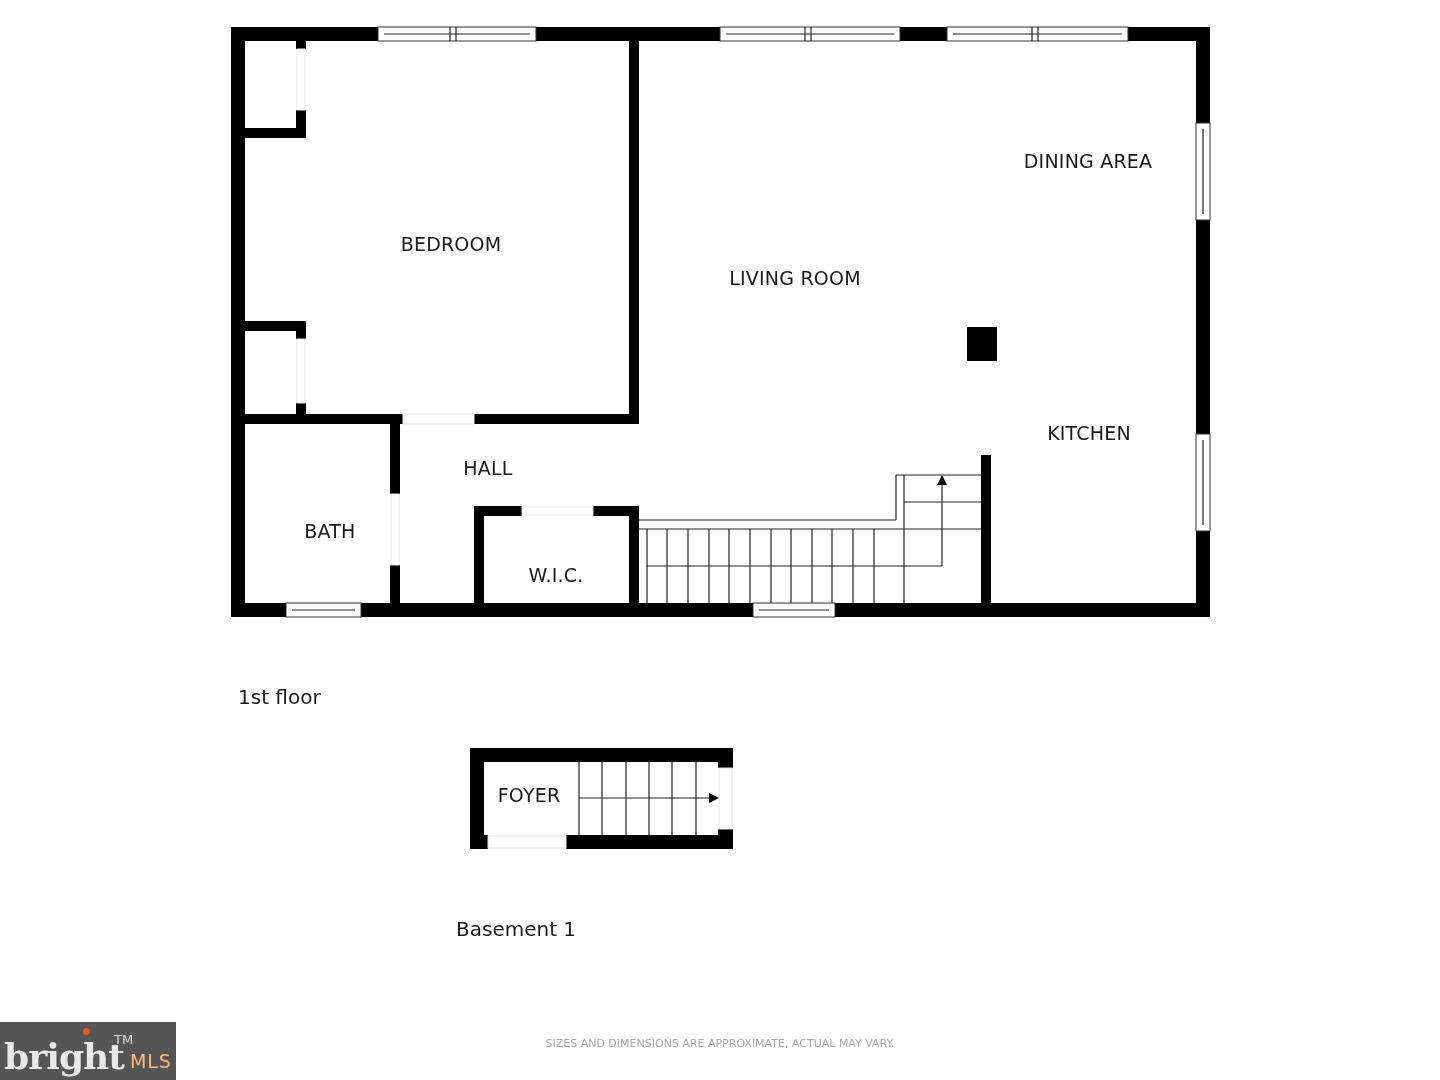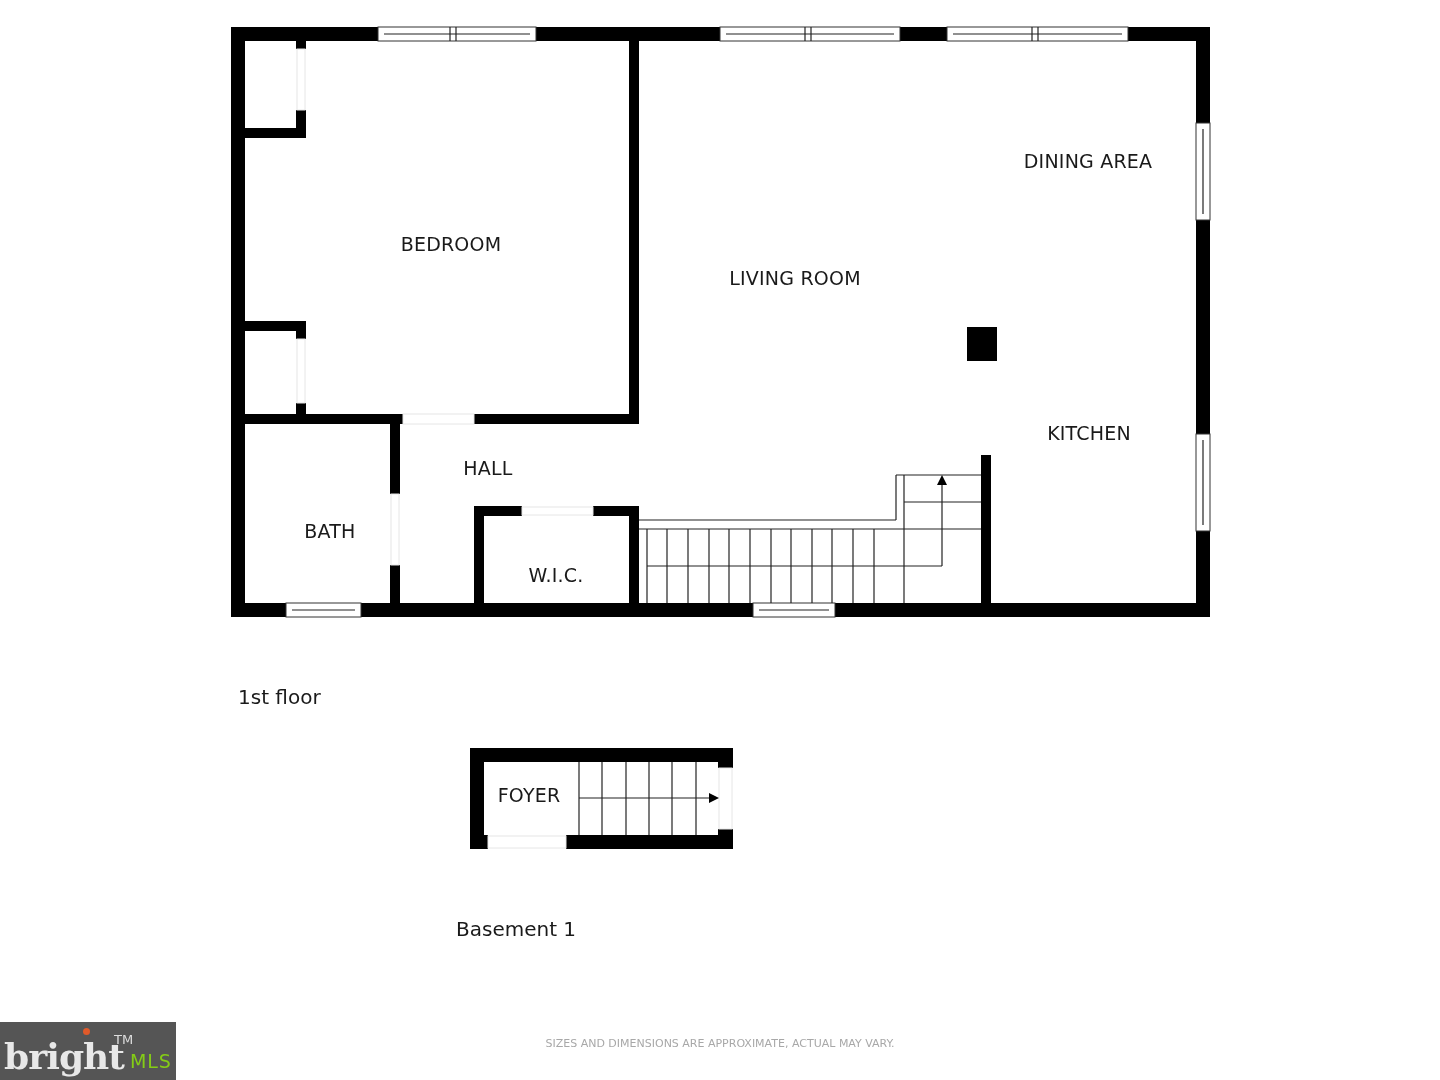--- a/index.html
+++ b/index.html
@@ -9,21 +9,21 @@
   .floor-label { font-family: "DejaVu Sans", "Liberation Sans", sans-serif; font-size: 20px; fill: #1a1a1a; }
   .disclaimer { font-family: "DejaVu Sans", "Liberation Sans", sans-serif; font-size: 11px; fill: #a8a8a8; }
   .wall { fill: #000; }
   .win { fill: #fff; stroke: #333; stroke-width: 1; }
   .door { fill: #fff; stroke: #e6e6e6; stroke-width: 1; }
   .stair { fill: none; stroke: #222; stroke-width: 1.2; }
   .logo { position: absolute; left: 0; top: 1022px; width: 176px; height: 68px; background: #555555; display: flex; align-items: center; justify-content: center; }
   .logo-bright { font-family: "DejaVu Serif", "Liberation Serif", serif; font-size: 36px; color: #e8e8e8; font-weight: bold; letter-spacing: -1px; position: relative; }
   .logo-dot { position: absolute; left: 83px; top: 6px; width: 7px; height: 7px; background: #e05a2a; border-radius: 50%; }
   .logo-tm { font-family: "DejaVu Sans", "Liberation Sans", sans-serif; font-size: 13px; color: #ddd; position: absolute; left: 114px; top: 10px; }
-  .logo-mls { font-family: "DejaVu Sans", "Liberation Sans", sans-serif; font-size: 19px; color: #84cc16; margin-left: 6px; margin-top: 10px; letter-spacing: 1px; }
+  .logo-mls { font-family: "DejaVu Sans", "Liberation Sans", sans-serif; font-size: 19px; color: #fdba74; margin-left: 6px; margin-top: 10px; letter-spacing: 1px; }
 </style>
 </head>
 <body>
 
 <svg class="plan" viewBox="0 0 1440 1080" xmlns="http://www.w3.org/2000/svg">
 
   <g>
 
     <rect class="wall" x="231" y="27" width="147" height="14"></rect>
     <rect class="wall" x="536" y="27" width="184" height="14"></rect>

